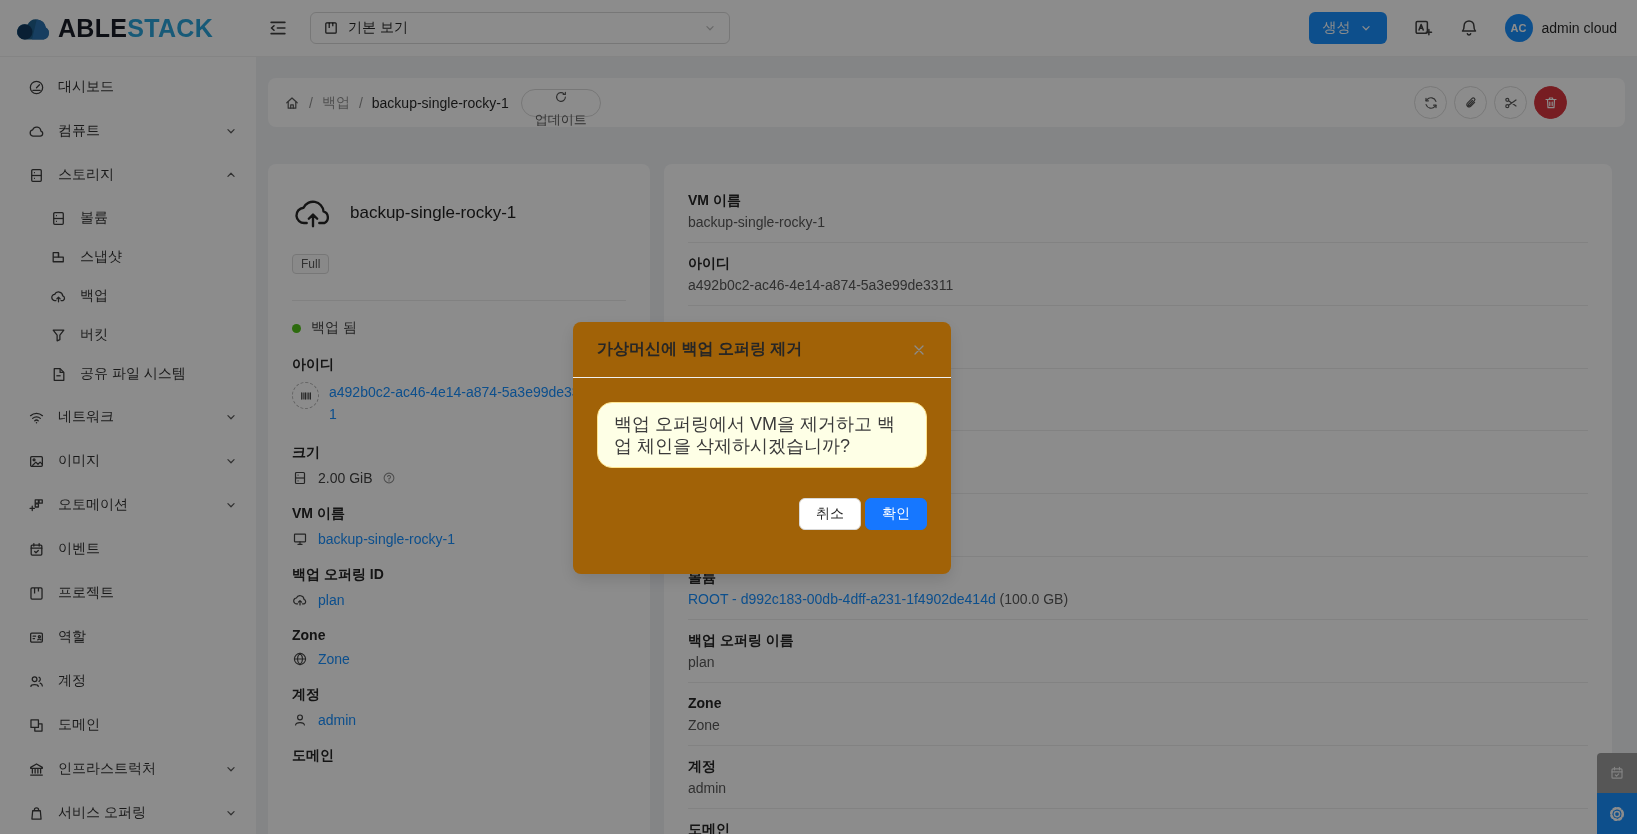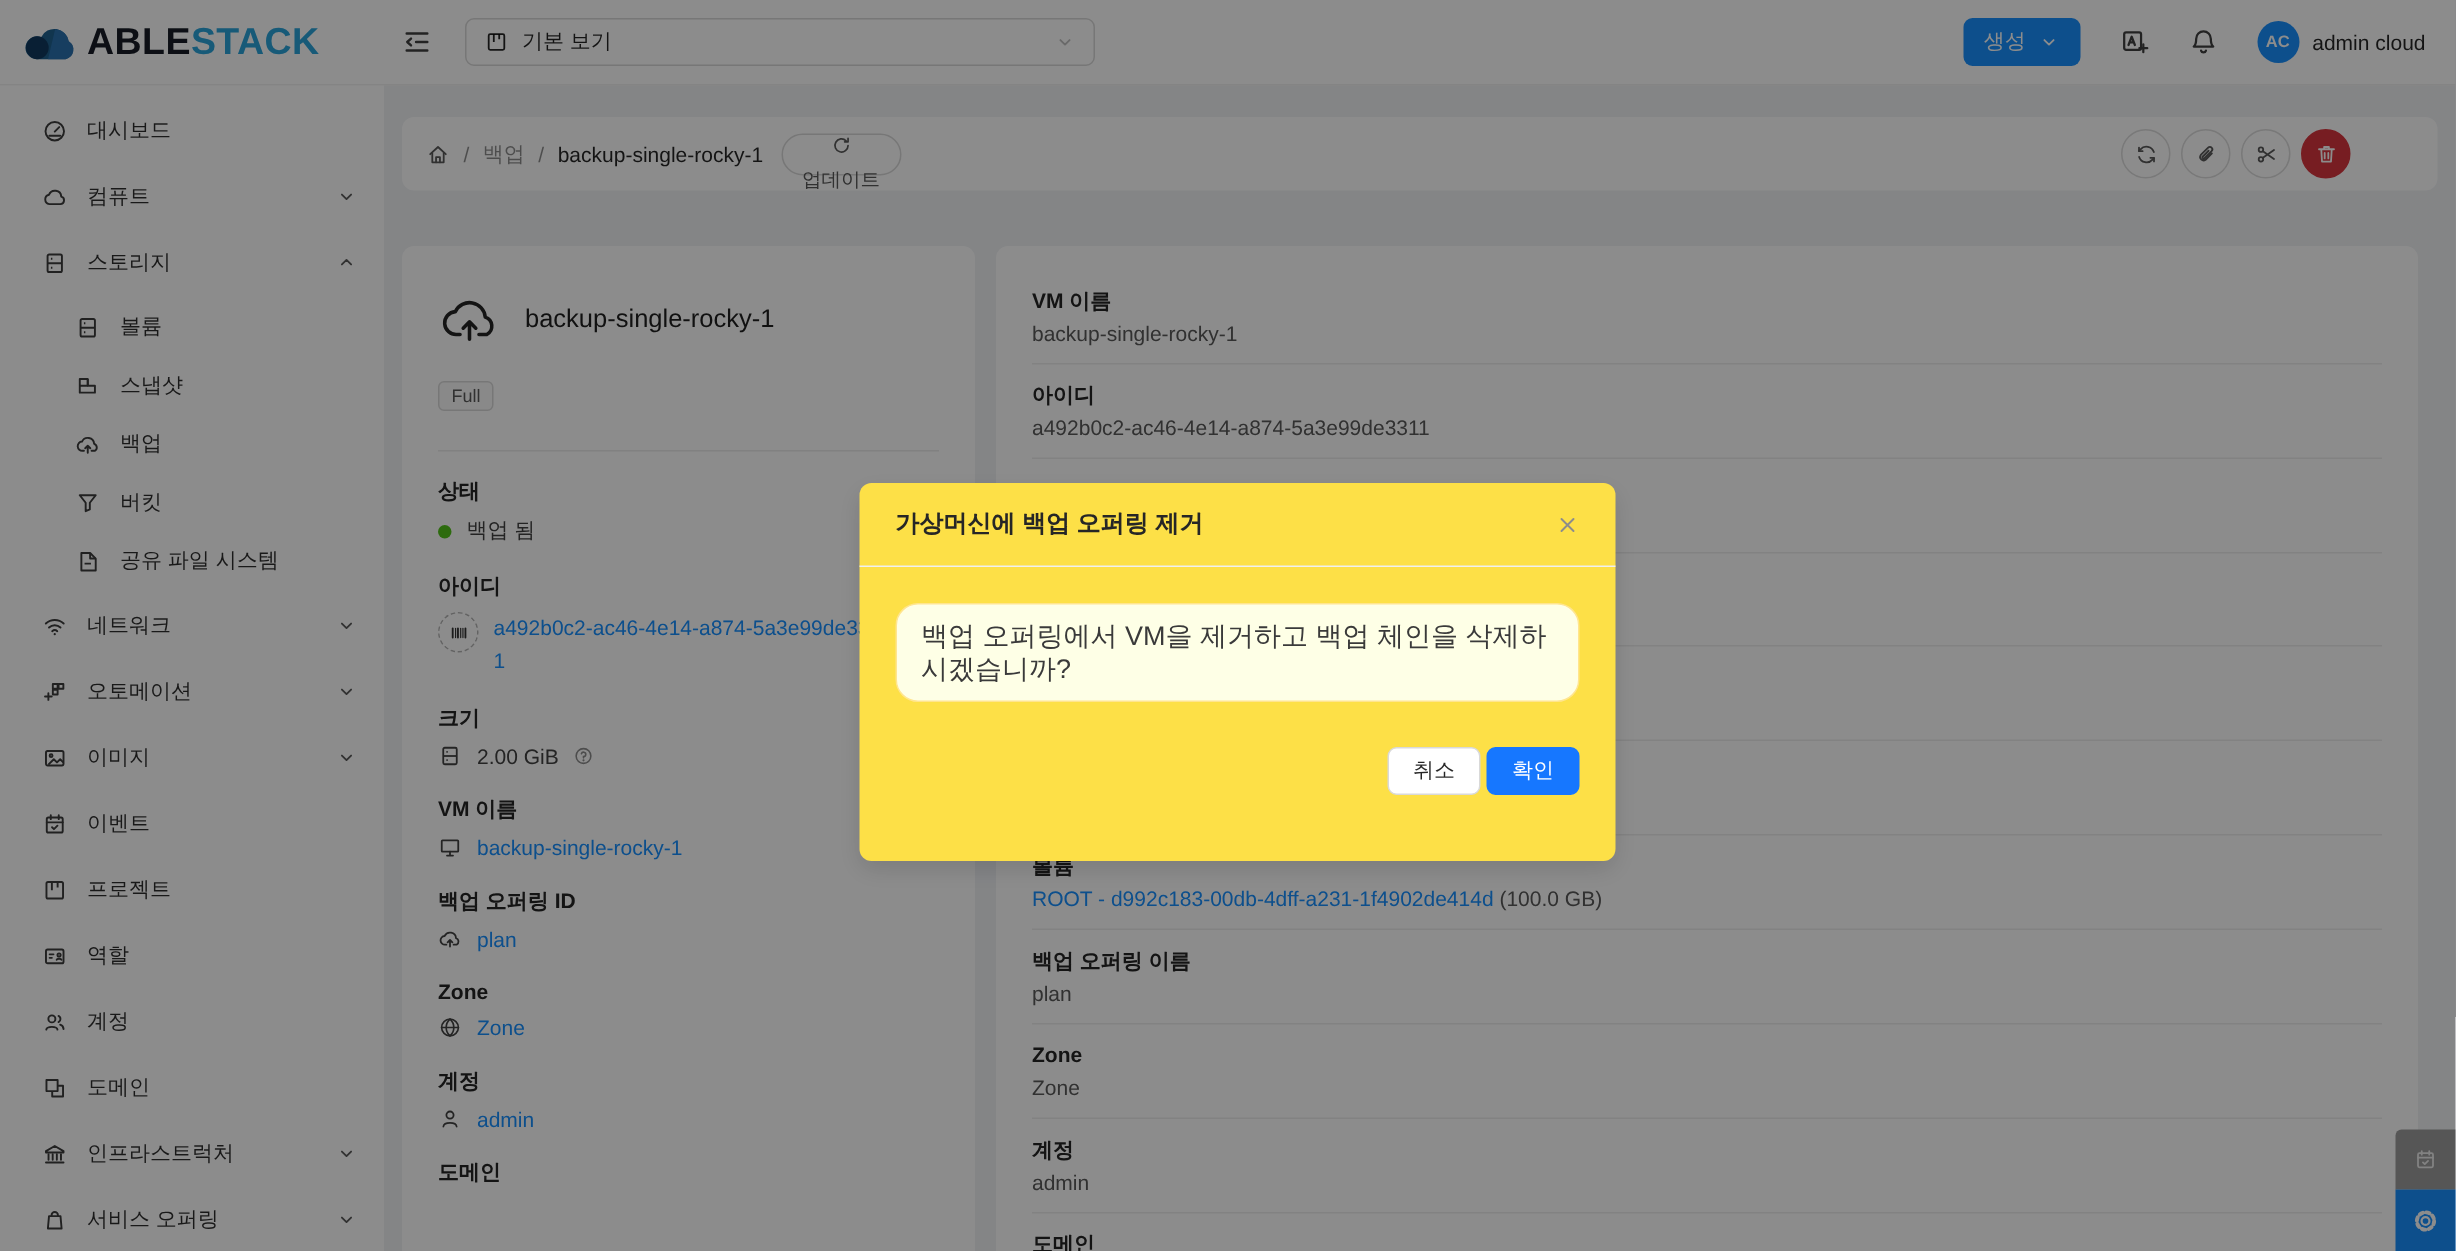--- a/index.html
+++ b/index.html
@@ -73,21 +73,21 @@
   .idtext { width:282px; word-break:break-all; line-height:1.55; }
   .qicon { color:#8c8c8c; }
 
   .rrow { min-height:62px; padding:10px 0; border-bottom:1px solid #ededed; }
   .rlabel { font-weight:700; font-size:14px; color:#262626; line-height:20px; min-height:20px; }
   .rval { color:#595959; line-height:20px; margin-top:2px; min-height:20px; }
   .rval.offset { padding-left:366px; }
 
   
   .overlay { position:fixed; left:0; top:0; width:1637px; height:834px; background:rgba(0,0,0,.45); z-index:900; }
-  .modal { position:fixed; left:573px; top:322px; width:504px; background:#fde047; border-radius:8px; z-index:1000; box-shadow:0 6px 16px rgba(0,0,0,.12); }
+  .modal { position:fixed; left:573px; top:322px; width:378px; background:#a16207; border-radius:8px; z-index:1000; box-shadow:0 6px 16px rgba(0,0,0,.12); }
   .m-head { padding:17px 24px; display:flex; align-items:center; }
   .m-title { font-size:16px; font-weight:600; color:#262626; }
   .m-close { margin-left:auto; color:#8c8c8c; cursor:pointer; display:flex; }
   .m-sep { border:none; border-top:1px solid #f0f0f0; }
   .m-body { padding:24px 24px 0; }
   .alert { background:#feffe6; border:1px solid #ffe58f; border-radius:15px; padding:10px 16px; font-size:18px; color:#3a3a3a; line-height:22px; }
   .m-foot { display:flex; justify-content:flex-end; gap:4px; padding:30px 24px 44px; }
   .btn { height:32px; border-radius:6px; padding:0 16px; font-size:14px; display:flex; align-items:center; cursor:pointer; font-family:inherit; }
   .btn.default { border:1px solid #d9d9d9; background:#fff; color:rgba(0,0,0,.85); }
   .btn.primary { border:1px solid #1677ff; background:#1677ff; color:#fff; }
@@ -257,42 +257,42 @@
       <span>네트워크</span>
       <span class="chev">
           <svg class="ic14" viewBox="0 0 16 16" fill="none" stroke="currentColor" stroke-width="1.4" stroke-linecap="round" stroke-linejoin="round">
             <path d="M4.5 6.5 8 10l3.5-3.5"></path>
           </svg>
         </span>
     </div>
     <div class="mi">
       <span class="micon">
           <svg class="ic" viewBox="0 0 16 16" fill="none" stroke="currentColor" stroke-width="1.2" stroke-linejoin="round">
+            <rect x="2.5" y="3.5" width="11" height="9" rx="1"></rect>
+            <circle cx="5.7" cy="6.4" r=".9"></circle>
+            <path d="M4 12l3.4-3.4 2 2 2-2 2.1 2.1"></path>
+          </svg>
+        </span>
+      <span>이미지</span>
+      <span class="chev">
+          <svg class="ic14" viewBox="0 0 16 16" fill="none" stroke="currentColor" stroke-width="1.4" stroke-linecap="round" stroke-linejoin="round">
+            <path d="M4.5 6.5 8 10l3.5-3.5"></path>
+          </svg>
+        </span>
+    </div>
+    <div class="mi">
+      <span class="micon">
+          <svg class="ic" viewBox="0 0 16 16" fill="none" stroke="currentColor" stroke-width="1.2" stroke-linejoin="round">
             <rect x="6.8" y="2.8" width="3" height="3"></rect>
             <rect x="10.4" y="2.8" width="3" height="3"></rect>
             <rect x="6.8" y="6.4" width="3" height="3"></rect>
             <path d="M4 8.6v4.2M1.9 10.7h4.2" stroke-linecap="round"></path>
           </svg>
         </span>
       <span>오토메이션</span>
-      <span class="chev">
-          <svg class="ic14" viewBox="0 0 16 16" fill="none" stroke="currentColor" stroke-width="1.4" stroke-linecap="round" stroke-linejoin="round">
-            <path d="M4.5 6.5 8 10l3.5-3.5"></path>
-          </svg>
-        </span>
-    </div>
-    <div class="mi">
-      <span class="micon">
-          <svg class="ic" viewBox="0 0 16 16" fill="none" stroke="currentColor" stroke-width="1.2" stroke-linejoin="round">
-            <rect x="2.5" y="3.5" width="11" height="9" rx="1"></rect>
-            <circle cx="5.7" cy="6.4" r=".9"></circle>
-            <path d="M4 12l3.4-3.4 2 2 2-2 2.1 2.1"></path>
-          </svg>
-        </span>
-      <span>이미지</span>
       <span class="chev">
           <svg class="ic14" viewBox="0 0 16 16" fill="none" stroke="currentColor" stroke-width="1.4" stroke-linecap="round" stroke-linejoin="round">
             <path d="M4.5 6.5 8 10l3.5-3.5"></path>
           </svg>
         </span>
     </div>
     <div class="mi">
       <span class="micon">
           <svg class="ic" viewBox="0 0 16 16" fill="none" stroke="currentColor" stroke-width="1.2" stroke-linecap="round" stroke-linejoin="round">
             <rect x="3" y="3.8" width="10" height="9.4" rx="1"></rect>
@@ -432,21 +432,20 @@
                 <path d="M5.6 11.8H4.8a2.9 2.9 0 0 1-.4-5.8A4 4 0 0 1 12 7.4a2.4 2.4 0 0 1 .4 4.4h-2"></path>
                 <path d="M8 13V8.6M8 8.6 6.4 10.2M8 8.6l1.6 1.6"></path>
               </svg>
           </span>
           <span class="ttl">backup-single-rocky-1</span>
         </div>
         <span class="tag">Full</span>
         <hr class="lsep">
 
         <div class="drow">
-          <div class="dlabel">상태</div>
           <div class="dval">
             <span class="dot"></span>
             <span>백업 됨</span>
           </div>
         </div>
 
         <div class="drow">
           <div class="dlabel">아이디</div>
           <div class="dval" style="align-items:flex-start;">
             <span class="uuid-circ">

